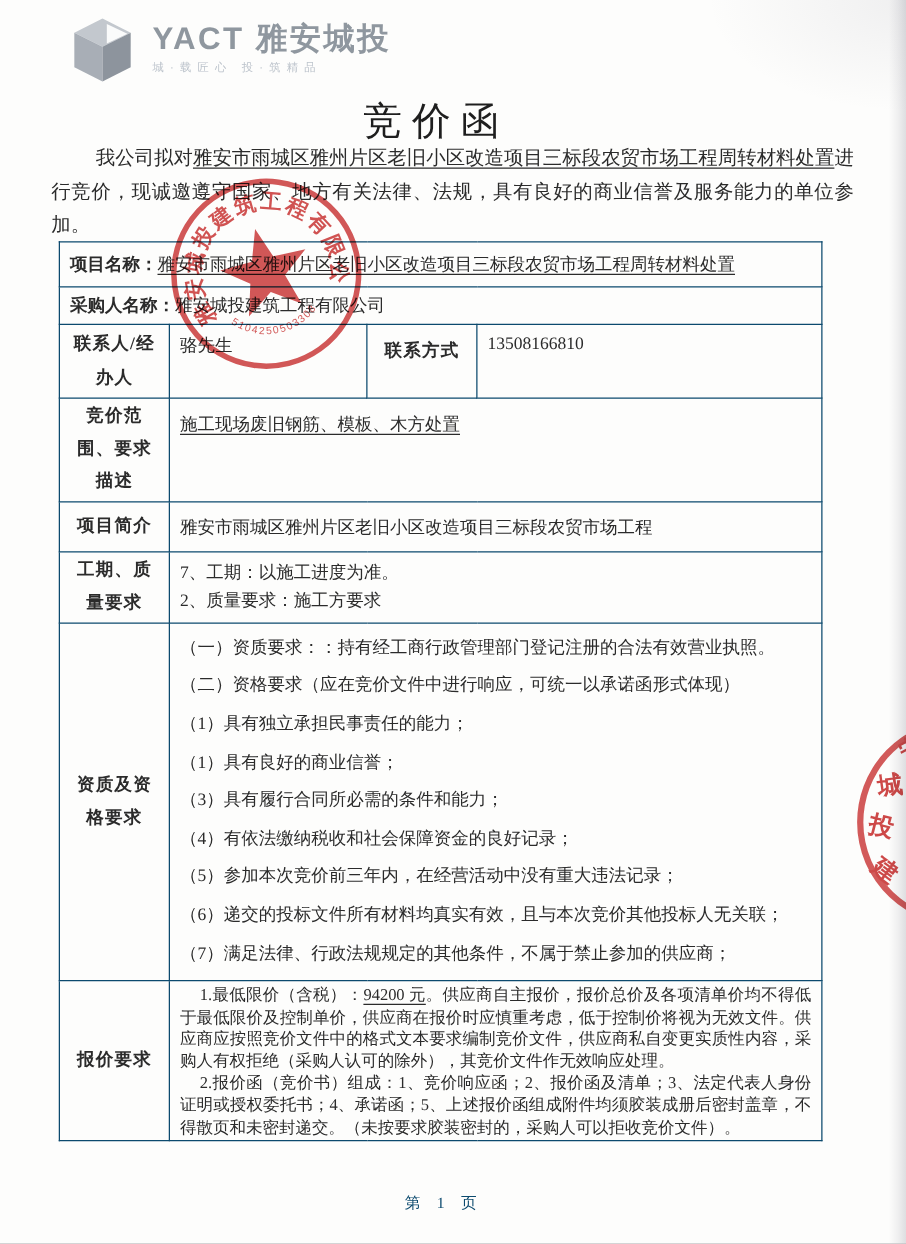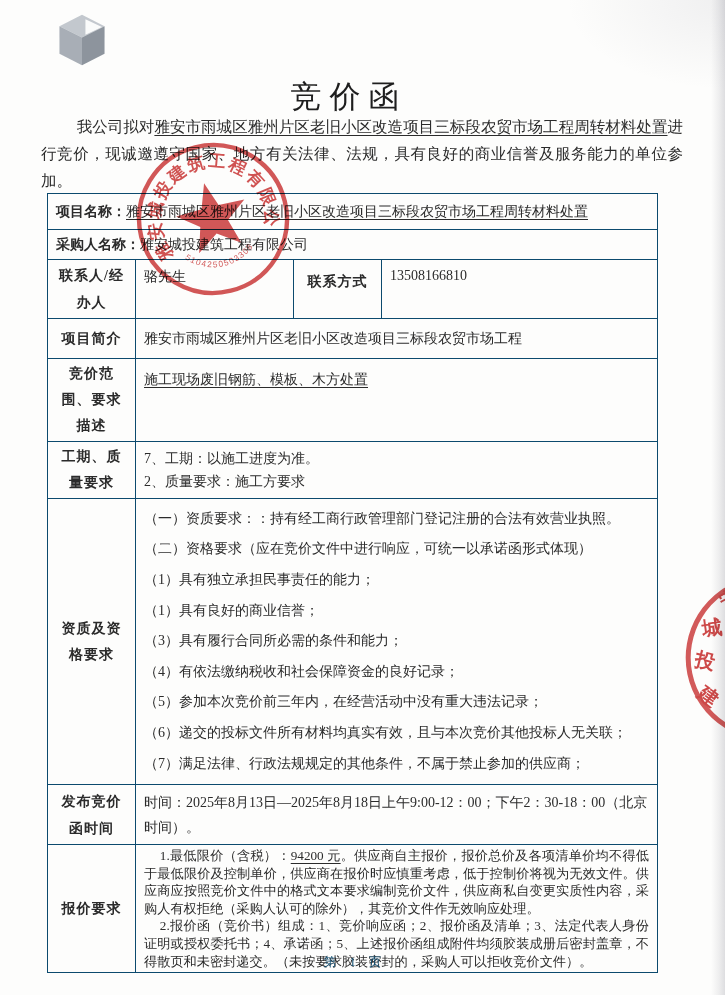--- a/index.html
+++ b/index.html
@@ -58,20 +58,24 @@
   <div class="scan-top"></div>
   <div class="scan-edge"></div>
 
   <div class="logo">
     <svg class="logo-cube" viewBox="0 0 60 64">
       <polygon points="30,3 56,16 30,29 4,16" fill="#c3c8ce"></polygon>
       <polygon points="4,16 30,29 30,61 4,48" fill="#a8aeb6"></polygon>
       <polygon points="56,16 30,29 30,61 56,48" fill="#8d949d"></polygon>
       <polygon points="34,8 53,17 34,26" fill="#ffffff" opacity="0.92"></polygon>
     </svg>
+    <div class="logo-txt">
+      <div class="logo-brand">YACT 雅安城投</div>
+      <div class="logo-tagline">城·载匠心  投·筑精品</div>
+    </div>
   </div>
 
   <div class="title">竞价函</div>
 
   <div class="intro"><span>我公司拟对</span><span class="u">雅安市雨城区雅州片区老旧小区改造项目三标段农贸市场工程周转材料处置</span><span>进行竞价，现诚邀遵守国家、地方有关法律、法规，具有良好的商业信誉及服务能力的单位参加。</span></div>
 
   <table class="doc">
     <colgroup>
         <col style="width:88px">
         <col style="width:158px">
@@ -84,27 +88,27 @@
     </tr>
     <tr style="height:30px">
       <td colspan="4"><span class="inline-lbl">采购人名称：</span><span>雅安城投建筑工程有限公司</span></td>
     </tr>
     <tr style="height:56px">
       <td class="lbl-left">联系人/经办人</td>
       <td style="vertical-align:top;padding-top:8px">骆先生</td>
       <td class="lbl-left" style="vertical-align:top;padding-top:8px">联系方式</td>
       <td style="vertical-align:top;padding-top:8px">13508166810</td>
     </tr>
+    <tr style="height:60px">
+      <td class="lbl">竞价范围、要求描述</td>
+      <td colspan="3" style="vertical-align:top;padding-top:12px"><span class="u">施工现场废旧钢筋、模板、木方处置</span></td>
+    </tr>
     <tr style="height:40px">
       <td class="lbl">项目简介</td>
       <td colspan="3">雅安市雨城区雅州片区老旧小区改造项目三标段农贸市场工程</td>
-    </tr>
-    <tr style="height:60px">
-      <td class="lbl">竞价范围、要求描述</td>
-      <td colspan="3" style="vertical-align:top;padding-top:12px"><span class="u">施工现场废旧钢筋、模板、木方处置</span></td>
     </tr>
     <tr style="height:54px">
       <td class="lbl">工期、质量要求</td>
       <td colspan="3" class="sched">
         <div>7、工期：以施工进度为准。</div>
         <div>2、质量要求：施工方要求</div>
       </td>
     </tr>
     <tr style="height:286px">
       <td class="lbl">资质及资格要求</td>
@@ -112,24 +116,20 @@
         <div class="qline">（一）资质要求：：持有经工商行政管理部门登记注册的合法有效营业执照。</div>
         <div class="qline">（二）资格要求（应在竞价文件中进行响应，可统一以承诺函形式体现）</div>
         <div class="qline">（1）具有独立承担民事责任的能力；</div>
         <div class="qline">（1）具有良好的商业信誉；</div>
         <div class="qline">（3）具有履行合同所必需的条件和能力；</div>
         <div class="qline">（4）有依法缴纳税收和社会保障资金的良好记录；</div>
         <div class="qline">（5）参加本次竞价前三年内，在经营活动中没有重大违法记录；</div>
         <div class="qline">（6）递交的投标文件所有材料均真实有效，且与本次竞价其他投标人无关联；</div>
         <div class="qline">（7）满足法律、行政法规规定的其他条件，不属于禁止参加的供应商；</div>
       </td>
-    </tr>
-    <tr style="height:60px">
-      <td class="lbl-left">发布竞价函时间</td>
-      <td colspan="3" style="line-height:25px">时间：2025年8月13日—2025年8月18日上午9:00-12：00；下午2：30-18：00（北京时间）。</td>
     </tr>
     <tr style="height:123px">
       <td class="lbl">报价要求</td>
       <td colspan="3" class="quo-cell">
         <p><span>1.最低限价（含税）：</span><span class="u">94200  元</span><span>。供应商自主报价，报价总价及各项清单价均不得低于最低限价及控制单价，供应商在报价时应慎重考虑，低于控制价将视为无效文件。供应商应按照竞价文件中的格式文本要求编制竞价文件，供应商私自变更实质性内容，采购人有权拒绝（采购人认可的除外），其竞价文件作无效响应处理。</span></p>
         <p>2.报价函（竞价书）组成：1、竞价响应函；2、报价函及清单；3、法定代表人身份证明或授权委托书；4、承诺函；5、上述报价函组成附件均须胶装成册后密封盖章，不得散页和未密封递交。（未按要求胶装密封的，采购人可以拒收竞价文件）。</p>
       </td>
     </tr>
   </tbody>
     </table>

